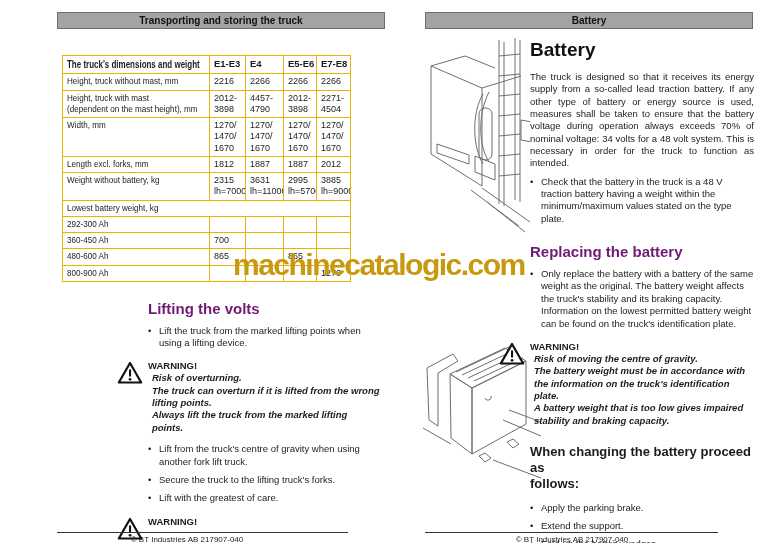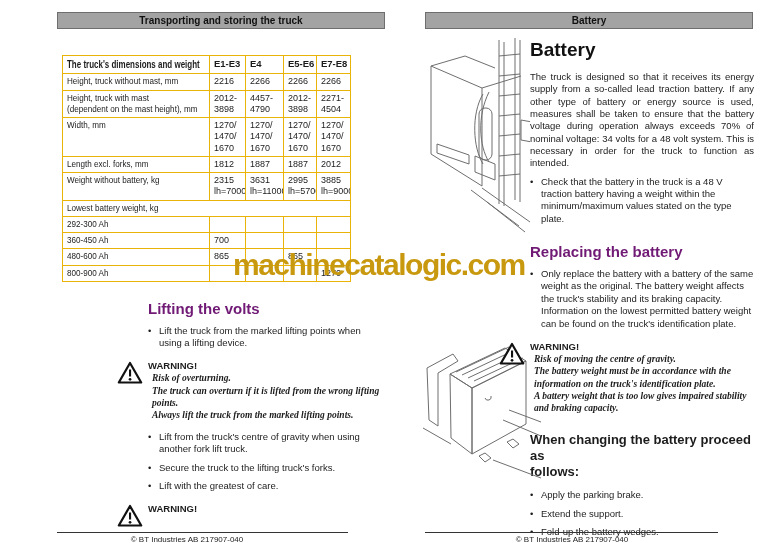--- a/index.html
+++ b/index.html
@@ -25,21 +25,21 @@
   .r-textcol{margin-left:105px;width:224px;}
   h2.sec{font-size:15px;font-weight:bold;margin:18px 0 8px 0;color:#701a75;}
   h1.big{font-size:19px;font-weight:bold;margin:10px 0 10px 0;color:#111;}
   h2.sec3{font-size:13px;font-weight:bold;margin:17px 0 9px 0;white-space:pre-line;line-height:1.25;}
   .para{font-size:9.5px;line-height:1.3;text-align:justify;margin:0 0 6px 0;}
   .bullet{display:flex;margin:0 0 6px 0;font-size:9.5px;line-height:1.3;}
   .dot{width:11px;flex:none;font-size:9.5px;}
   .warnblock{position:relative;margin:11px 0 9px 0;}
   .warn-icon{position:absolute;left:-31px;top:1px;width:26px;height:24px;}
   .warn-title{font-size:9.5px;font-weight:bold;margin-bottom:1px;}
-  .warn-line{font-size:9.5px;font-weight:bold;font-style:italic;line-height:1.3;margin-left:4px;font-family:Liberation Serif, serif;}
+  .warn-line{font-size:9.5px;font-weight:bold;font-style:italic;line-height:1.3;margin-left:4px;}
   
   .illus{position:absolute;}
   #illus1{left:0;top:24px;}
   #illus2{left:-2px;top:318px;}
   
   .footer{position:absolute;top:532px;border-top:1px solid #333;}
   #footer-left{left:57px;width:291px;}
   #footer-right{left:425px;width:293px;}
   .footer-inner{text-align:center;font-size:8px;line-height:1.35;margin-top:2px;}
   #footer-left .footer-inner{width:260px;}

